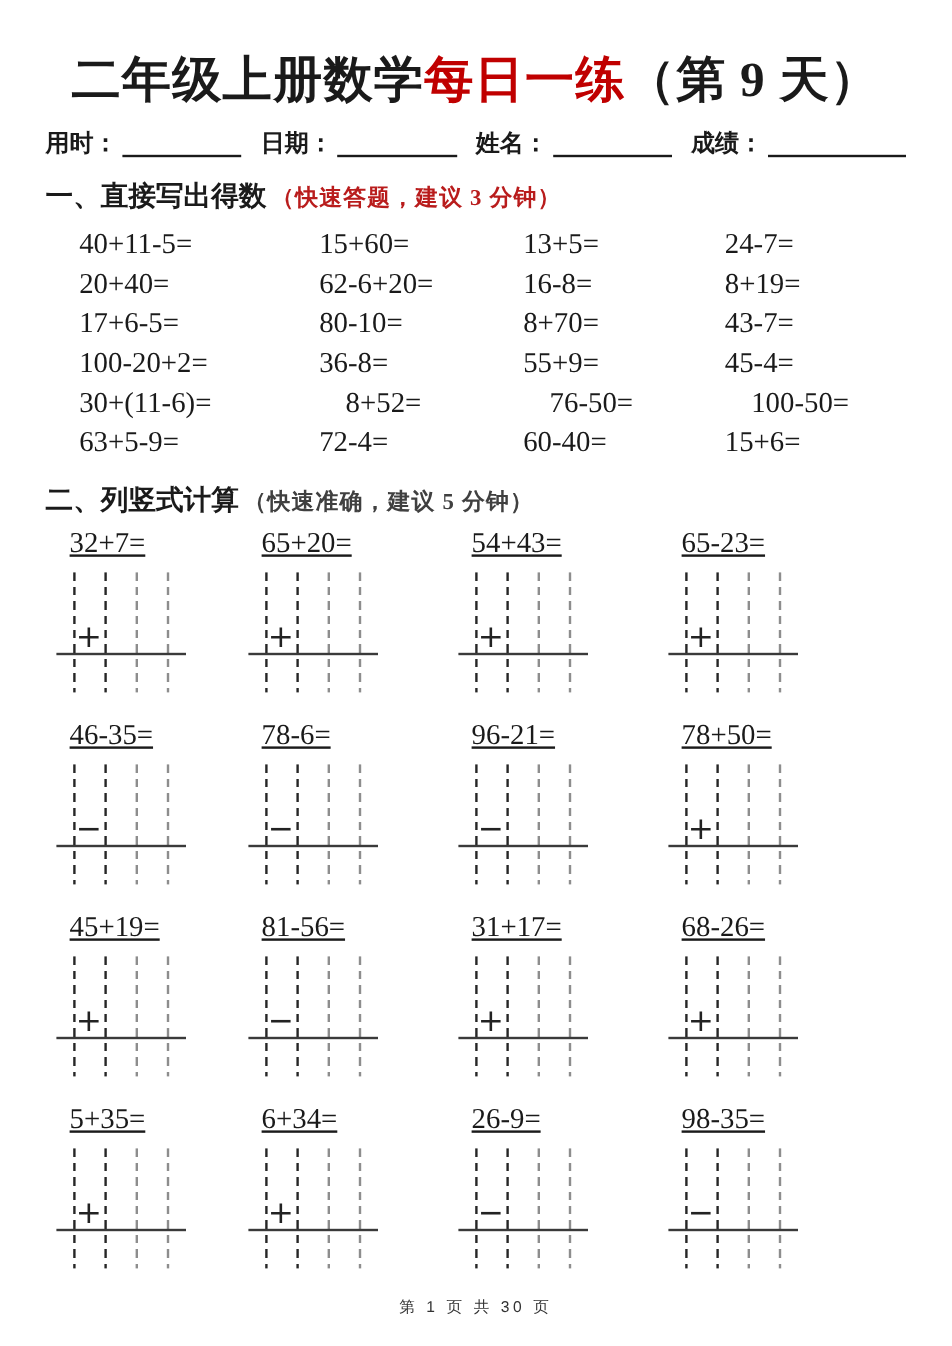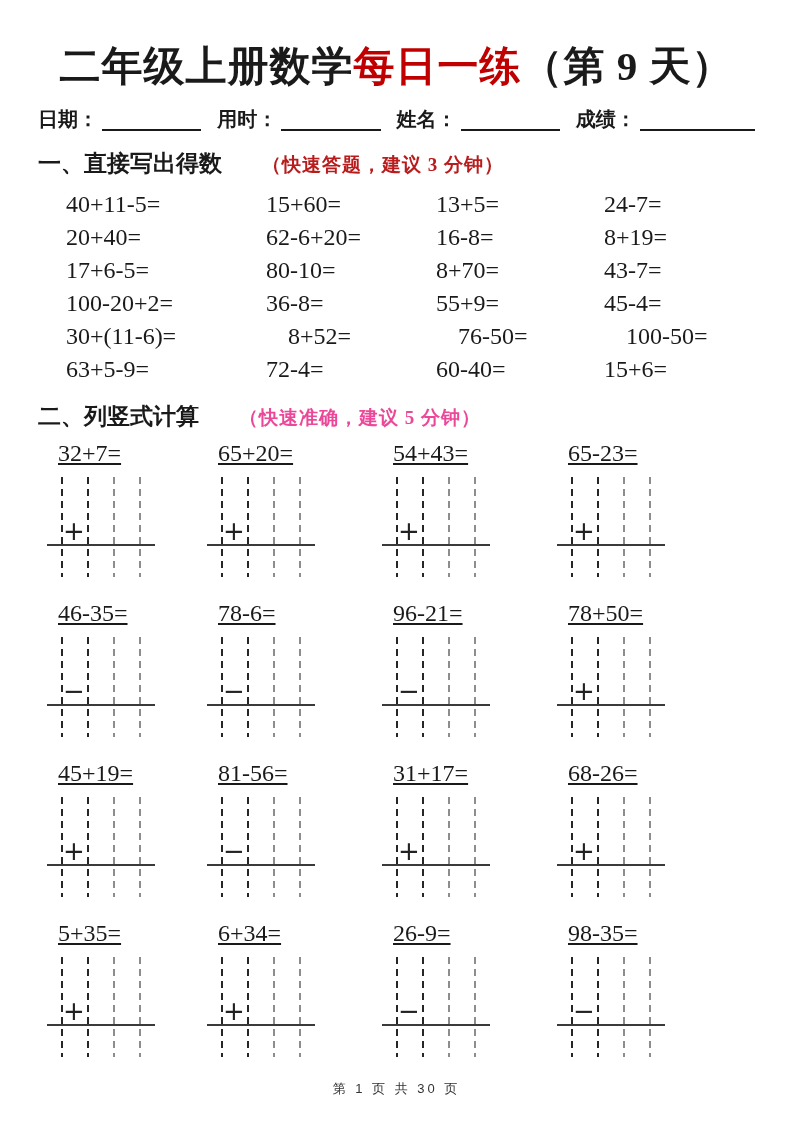--- a/index.html
+++ b/index.html
@@ -38,21 +38,20 @@
   }
   .info-field:last-child .blank-line { margin-right:0; }
   
   .sec-head {
     margin-top:15px;
     font-size:23px;
     font-weight:bold;
     display:flex;
     align-items:baseline;
     white-space:nowrap;
-    gap:36px;
   }
   .sec-note {
     font-size:19px;
     font-weight:600;
     margin-left:4px;
     letter-spacing:1px;
   }
   
   .quick-grid { margin-top:9px; font-size:24px; }
   .q-row {
@@ -109,25 +108,25 @@
 <body>
 
 <div class="page">
 
   <div class="doc-title">
     <span>二年级上册数学</span><span style="color: rgb(192, 0, 0);">每日一练</span><span>（第 9 天）</span>
   </div>
 
   <div class="info-row">
     <div class="info-field">
+      <span class="info-label">用时：</span>
+      <span class="blank-line"></span>
+    </div>
+    <div class="info-field">
       <span class="info-label">日期：</span>
-      <span class="blank-line"></span>
-    </div>
-    <div class="info-field">
-      <span class="info-label">用时：</span>
       <span class="blank-line"></span>
     </div>
     <div class="info-field">
       <span class="info-label">姓名：</span>
       <span class="blank-line"></span>
     </div>
     <div class="info-field">
       <span class="info-label">成绩：</span>
       <span class="blank-line"></span>
     </div>
@@ -172,21 +171,21 @@
       <div class="q-row">
         <div class="q-cell">63+5-9=</div>
         <div class="q-cell">72-4=</div>
         <div class="q-cell">60-40=</div>
         <div class="q-cell">15+6=</div>
       </div>
     </div>
 
   <div class="sec-head">
     <span>二、列竖式计算</span>
-    <span class="sec-note" style="color: #ec4899;">（快速准确，建议 5 分钟）</span>
+    <span class="sec-note" style="color: #404040;">（快速准确，建议 5 分钟）</span>
   </div>
 
   <div class="v-rows">
       <div class="v-row">
         <div class="v-cell">
           <div class="v-label">32+7=</div>
           <div class="v-template">
             <div class="dash" style="left: 14px;"></div>
             <div class="dash" style="left: 40px;"></div>
             <div class="dash light" style="left: 66px;"></div>

